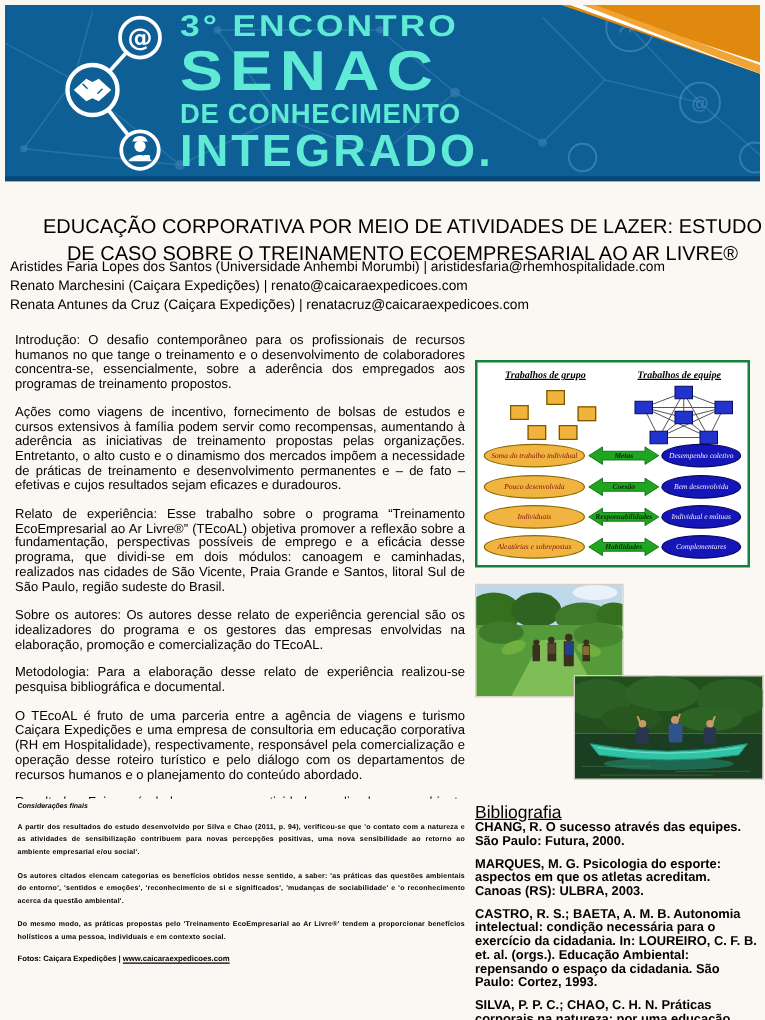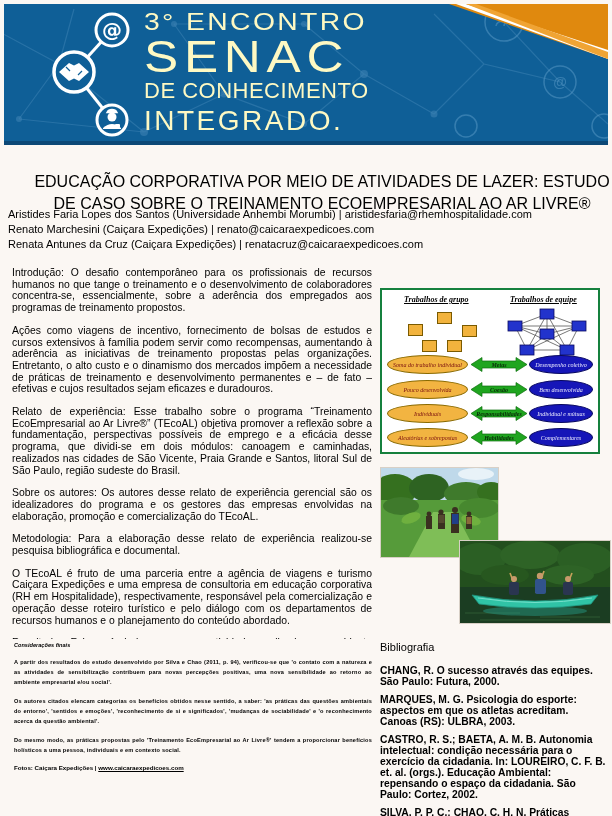--- a/index.html
+++ b/index.html
@@ -2,25 +2,25 @@
 <html><head>
 <meta charset="utf-8">
 <style>
   html,body{margin:0;padding:0;}
   .page{position:relative;width:612px;height:816px;background:#FBF7F3;font-family:"Liberation Sans",sans-serif;color:#000;overflow:hidden;}
 
   
   .banner{position:absolute;left:4px;top:4px;width:604px;height:137px;background:#0F5F97;overflow:hidden;border-bottom:4px solid #0C4876;}
   .banner svg.bg{position:absolute;left:0;top:0;}
   .logo-svg{position:absolute;left:8px;top:0;}
-  .banner-text{position:absolute;left:140px;top:4px;color:#fef9c3;font-weight:normal;white-space:nowrap;}
+  .banner-text{position:absolute;left:140px;top:4px;color:#5eead4;font-weight:bold;white-space:nowrap;}
   .bl1{font-size:24px;line-height:27px;letter-spacing:2px;display:inline-block;transform:scaleX(1.18);transform-origin:left;}
   .bl2{font-size:45px;line-height:43px;letter-spacing:5px;display:inline-block;transform:scaleX(1.14);transform-origin:left;}
   .bl3{font-size:22px;line-height:25px;letter-spacing:.5px;}
-  .bl4{font-size:28px;line-height:35px;letter-spacing:2.5px;}
+  .bl4{font-size:36px;line-height:35px;letter-spacing:2.5px;}
 
   
   .title{position:absolute;left:8px;top:155px;width:596px;text-align:center;font-size:16px;line-height:22px;font-weight:400;}
   .authors{position:absolute;left:8px;top:207px;width:596px;font-size:11px;line-height:15px;}
 
   
   .left-col{position:absolute;left:12px;top:267px;width:360px;height:372px;overflow:hidden;font-size:10.4px;line-height:11.7px;text-align:justify;}
   .left-col p{margin:0 0 11px 0;}
 
   
@@ -42,21 +42,21 @@
   .ell-r{left:147px;width:64px;background:#1616B8;border:1px solid #090960;color:#EDEDFF;box-sizing:border-box;}
   .arrow-wrap{position:absolute;left:88px;top:0;width:58px;height:19px;}
   .arrow-label{position:absolute;left:0;top:0;width:58px;height:19px;display:flex;align-items:center;justify-content:center;font-size:6px;font-style:italic;color:#072A07;font-weight:bold;}
 
   
   .photo1{position:absolute;left:380px;top:467px;width:117px;height:89px;border:1px solid #D8D0C6;}
   .photo2{position:absolute;left:459px;top:540px;width:150px;height:82px;border:1px solid #D8D0C6;z-index:3;}
 
   
   .biblio{position:absolute;left:380px;top:641px;width:228px;}
-  .bib-head{font-size:11px;margin-bottom:12px;}
+  .bib-head{font-size:14px;margin-bottom:0;text-decoration:underline;}
   .bib-entry{font-size:10.3px;line-height:11px;margin:0 0 7px 0;font-weight:bold;}
 </style>
 </head>
 <body>
 
 <div class="page">
 
   <header class="banner">
     <svg class="bg" width="604" height="137">
       <g stroke="#3C81B3" stroke-width="1.2" opacity="0.55" fill="none">
@@ -286,17 +286,17 @@
         <rect x="103" y="41" width="10" height="13" rx="2" fill="#2A3550"></rect>
     </g>
     <path d="M12,54 Q75,66 138,54 L131,63 Q75,71 19,63 Z" fill="#30C3A6" stroke="#1F8F7A" stroke-width="0.8"></path>
     <path d="M18,57 Q75,66 132,57" stroke="#74E0CB" stroke-width="1" fill="none"></path>
   </svg>
 
   <section class="biblio">
     <div class="bib-head">Bibliografia</div>
     <p class="bib-entry">CHANG, R. O sucesso através das equipes. São Paulo: Futura, 2000.</p>
     <p class="bib-entry">MARQUES, M. G. Psicologia do esporte: aspectos em que os atletas acreditam. Canoas (RS): ULBRA, 2003.</p>
-    <p class="bib-entry">CASTRO, R. S.; BAETA, A. M. B. Autonomia intelectual: condição necessária para o exercício da cidadania. In: LOUREIRO, C. F. B. et. al. (orgs.). Educação Ambiental: repensando o espaço da cidadania. São Paulo: Cortez, 2002.</p>
+    <p class="bib-entry">CASTRO, R. S.; BAETA, A. M. B. Autonomia intelectual: condição necessária para o exercício da cidadania. In: LOUREIRO, C. F. B. et. al. (orgs.). Educação Ambiental: repensando o espaço da cidadania. São Paulo: Cortez, 1993.</p>
     <p class="bib-entry">SILVA, P. P. C.; CHAO, C. H. N. Práticas corporais na natureza: por uma educação ambiental. Revista da Educação Física da Universidade Estadual de Maringá, Maringá (PR), v. 22, n. 1, p. 89-97, 1ºtrimestre, 2011.</p>
   </section>
 
 </div>
 
 </body></html>

